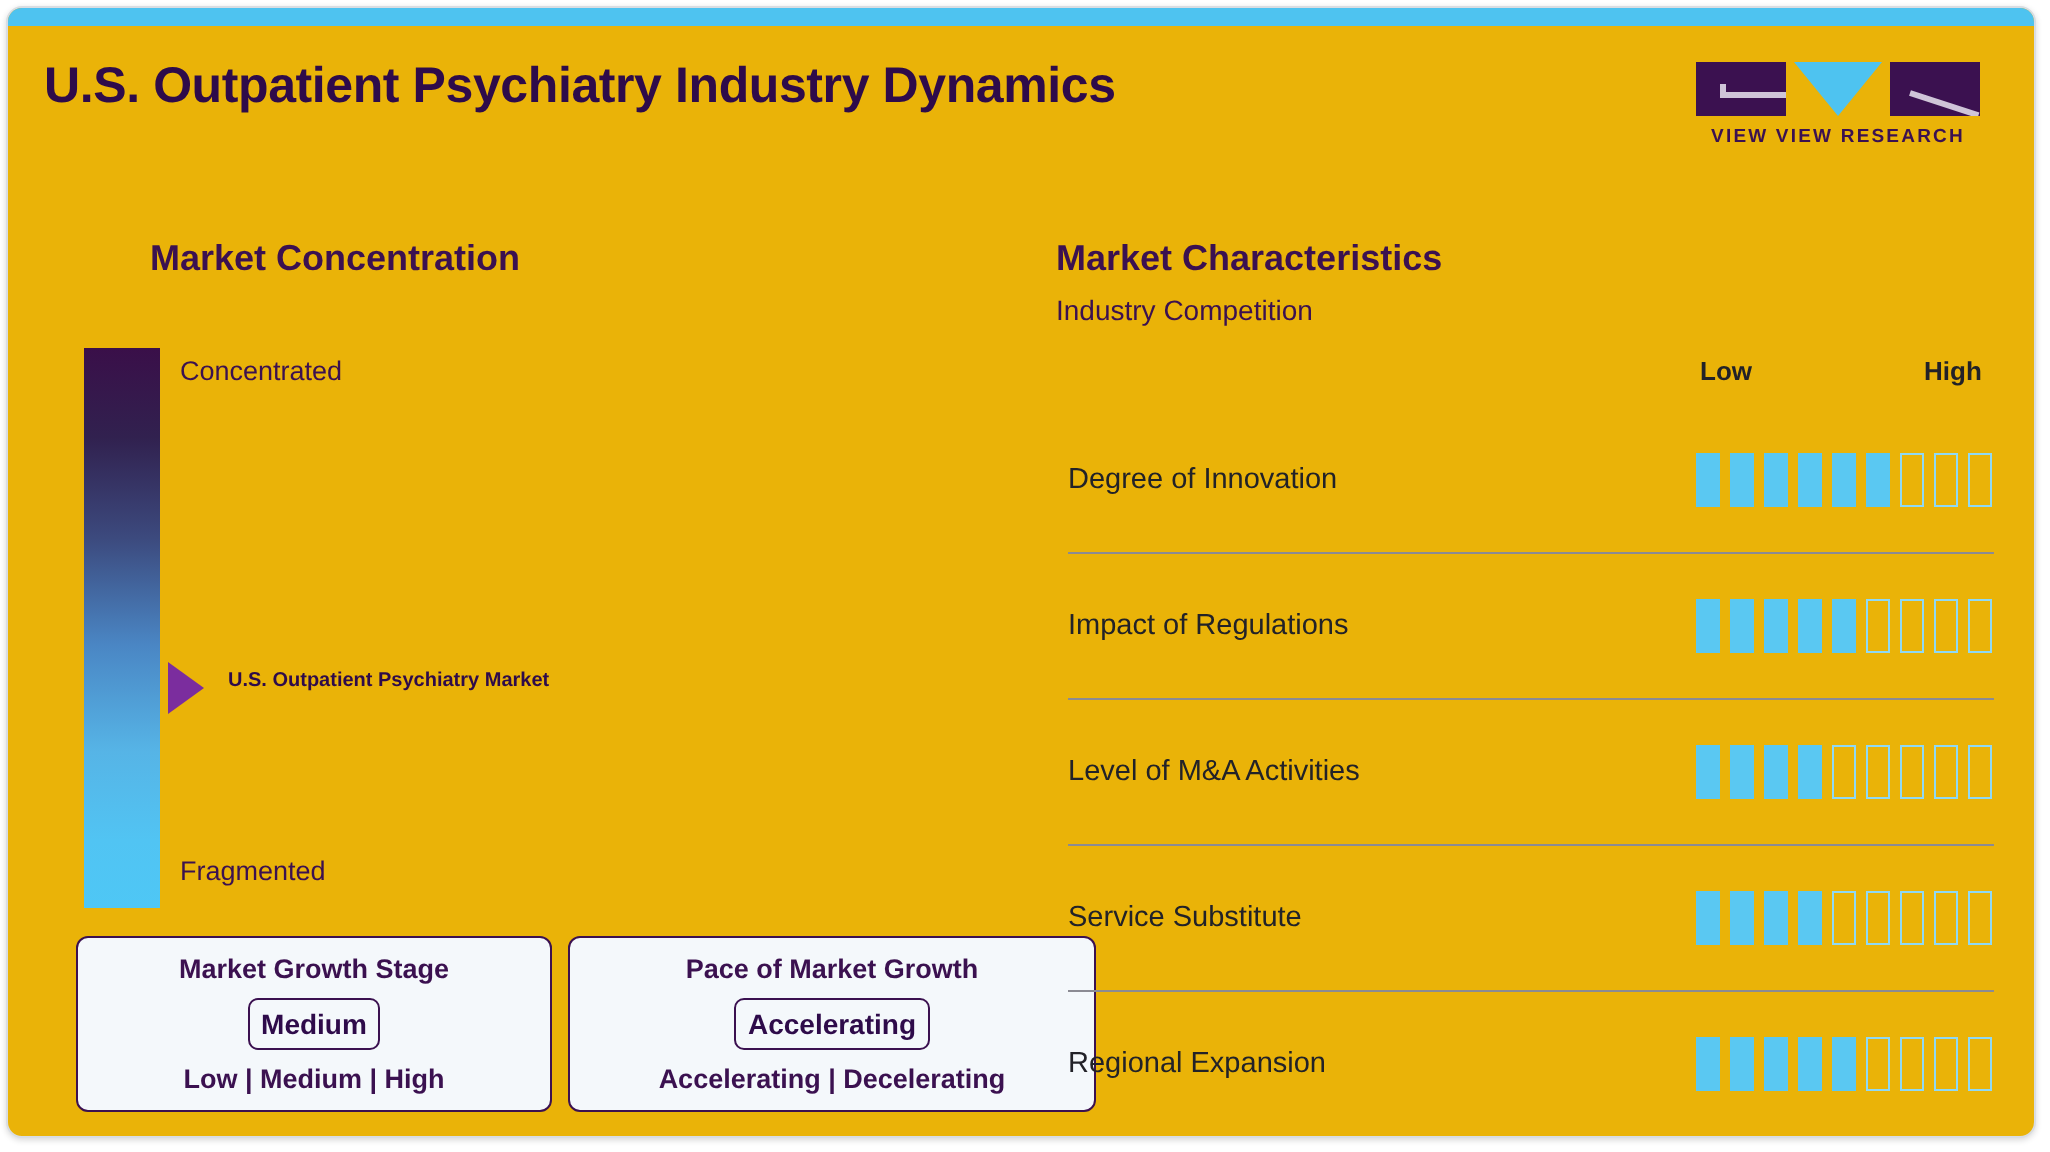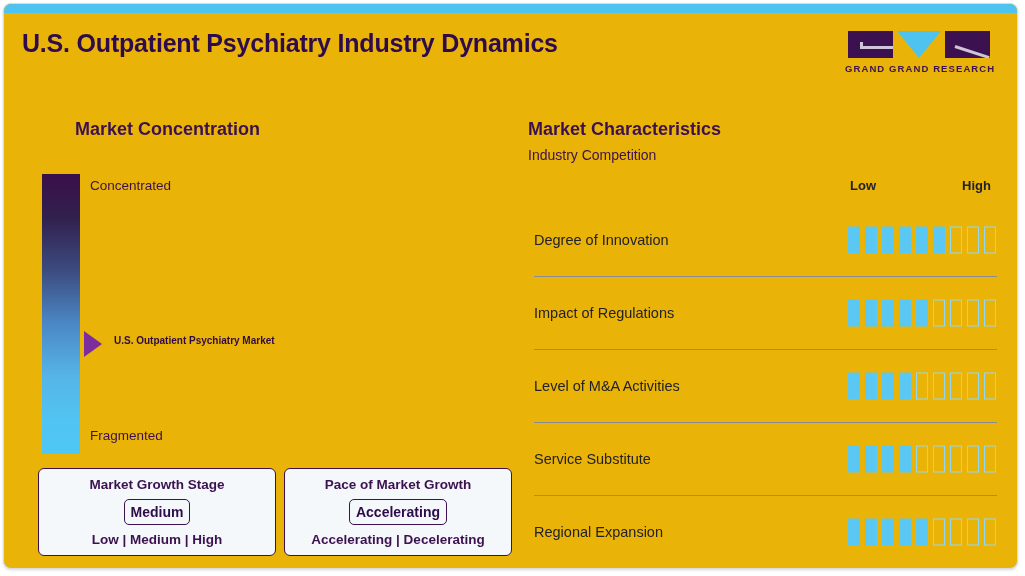--- a/index.html
+++ b/index.html
@@ -180,21 +180,21 @@
     border-radius: 6px;
     background: #f4f8fb;
     box-sizing: border-box;
     display: flex;
     flex-direction: column;
     align-items: center;
     justify-content: space-between;
     padding: 8px 10px 8px 10px;
   }
   #box-growth-stage { left: 34px; width: 238px; }
-  #box-growth-pace  { left: 280px; width: 228px; }
+  #box-growth-pace  { left: 280px; width: 264px; }
 
   .stat-head {
     font-size: 13.5px;
     font-weight: bold;
     color: #3b1150;
     white-space: nowrap;
   }
   .stat-value {
     border: 1px solid #3b1150;
     border-radius: 5px;
@@ -270,21 +270,21 @@
     <div class="logo-marks">
       <div class="logo-block">
         <span class="slot-h"></span>
           <span class="slot-v"></span>
       </div>
       <div class="logo-tri"></div>
       <div class="logo-block">
         <span class="diag"></span>
       </div>
     </div>
-    <div class="logo-text">GRAND GRAND RESEARCH</div>
+    <div class="logo-text">VIEW VIEW RESEARCH</div>
   </div>
 
   <div class="sec-title" id="mc-title">Market Concentration</div>
 
   <div class="grad-bar"></div>
   <div class="grad-label" id="lbl-concentrated">Concentrated</div>
   <div class="grad-label" id="lbl-fragmented">Fragmented</div>
 
   <div class="marker">
     <div class="marker-tri"></div>

